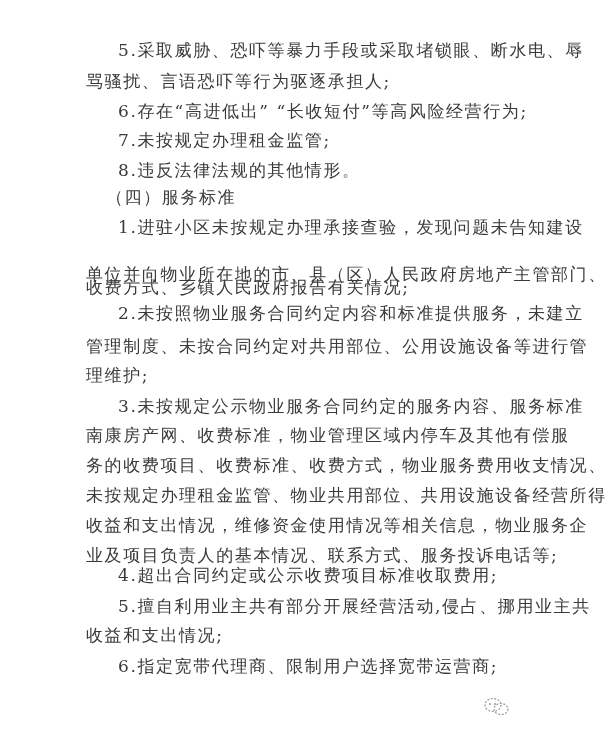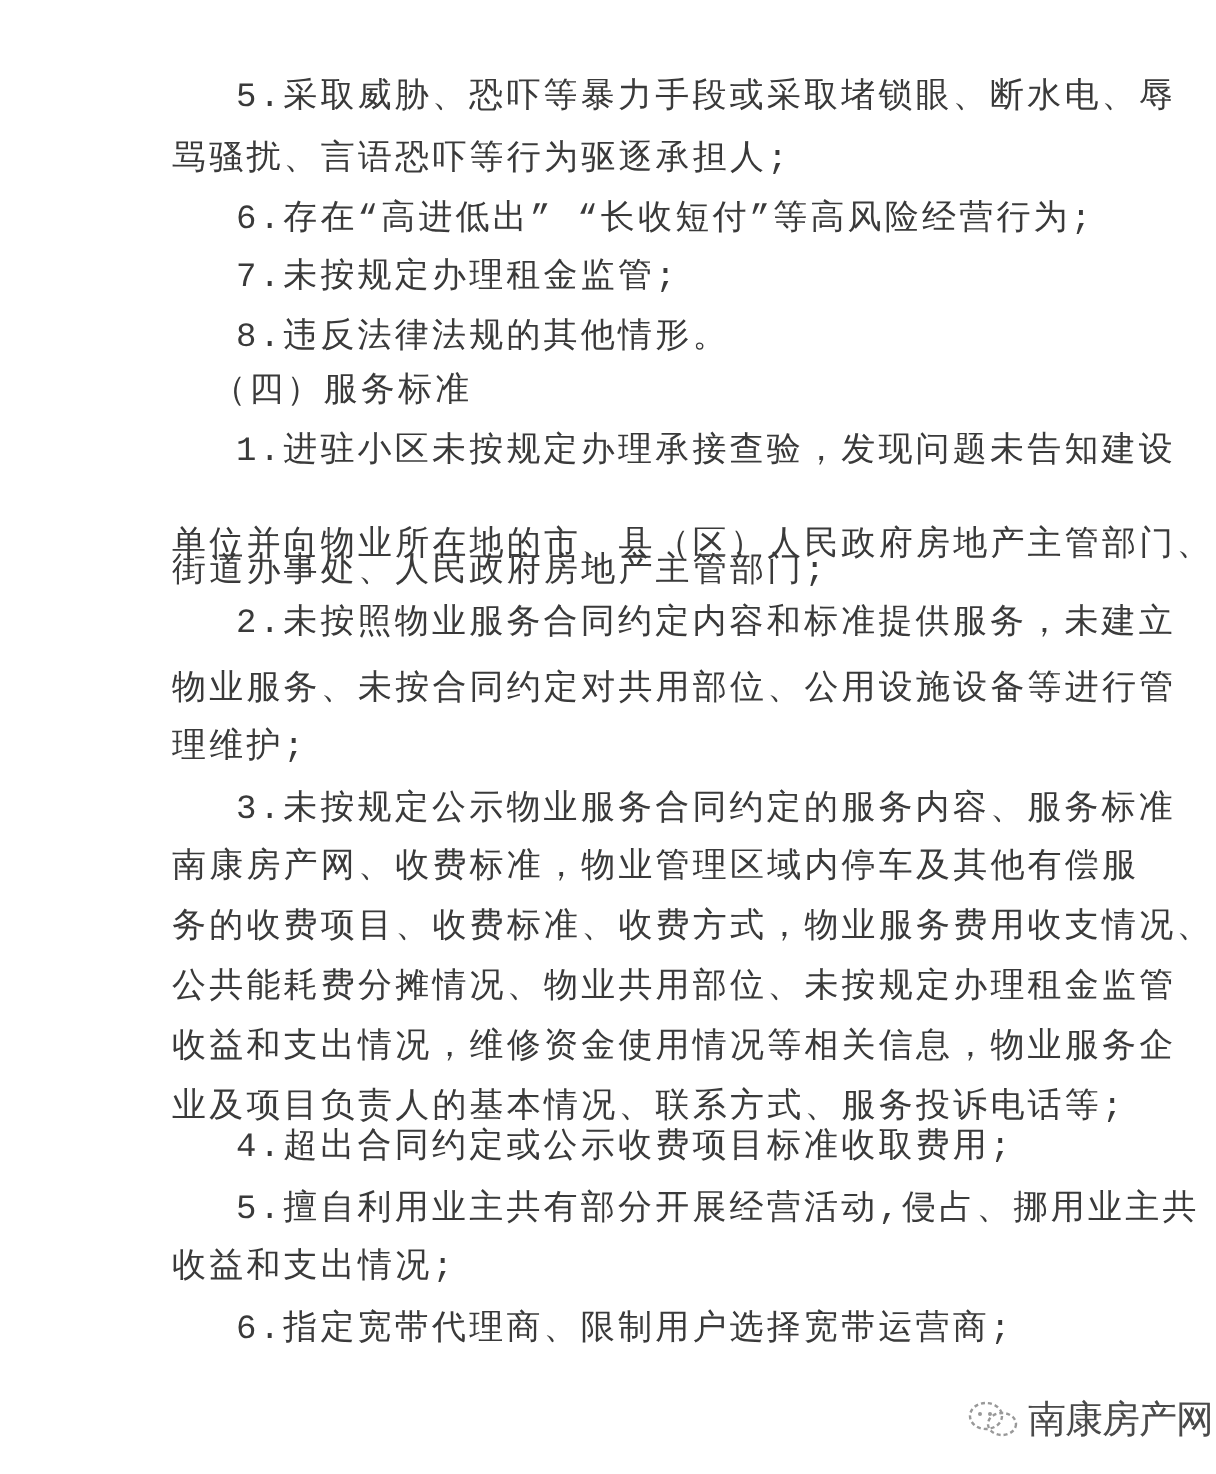--- a/index.html
+++ b/index.html
@@ -1,53 +1,52 @@
 <!DOCTYPE html>
 <html><head>
 <meta charset="utf-8">
 <style>
   html,body{margin:0;padding:0;background:#fff;}
   body{width:608px;height:737px;position:relative;overflow:hidden;
        font-family:"DejaVu Serif","Liberation Serif",serif;color:#3a3a3a;}
   .line{position:absolute;left:86px;width:458px;font-size:17px;line-height:20px;
-        white-space:nowrap;letter-spacing:1.6px;font-family:Liberation Mono, monospace;}
+        white-space:nowrap;letter-spacing:1.6px;}
   .ind{left:118px;width:426px;}
   .wm{position:absolute;left:484px;top:697px;display:flex;align-items:center;gap:4px;color:#555;}
   .wm-icon{width:26px;height:20px;}
   .wm-text{font-family:"DejaVu Sans","Liberation Sans",sans-serif;font-size:19px;letter-spacing:-0.5px;color:#4a4a4a;}
 </style>
 </head>
 <body>
 
 <div>
   <div class="line ind" style="top:40px">5.采取威胁、恐吓等暴力手段或采取堵锁眼、断水电、辱</div>
   <div class="line" style="top:71px">骂骚扰、言语恐吓等行为驱逐承担人;</div>
   <div class="line ind" style="top:101px">6.存在“高进低出” “长收短付”等高风险经营行为;</div>
   <div class="line ind" style="top:130px">7.未按规定办理租金监管;</div>
   <div class="line ind" style="top:160px">8.违反法律法规的其他情形。</div>
   <div class="line ind" style="top:187px;left:106px">（四）服务标准</div>
   <div class="line ind" style="top:217px">1.进驻小区未按规定办理承接查验，发现问题未告知建设</div>
   <div class="line" style="top:264px">单位并向物业所在地的市、县（区）人民政府房地产主管部门、</div>
-  <div class="line" style="top:277px">街道办事处、人民政府房地产主管部门;</div>
+  <div class="line" style="top:277px">收费方式、乡镇人民政府报告有关情况;</div>
   <div class="line ind" style="top:303px">2.未按照物业服务合同约定内容和标准提供服务，未建立</div>
-  <div class="line" style="top:336px">物业服务、未按合同约定对共用部位、公用设施设备等进行管</div>
+  <div class="line" style="top:336px">管理制度、未按合同约定对共用部位、公用设施设备等进行管</div>
   <div class="line" style="top:365px">理维护;</div>
   <div class="line ind" style="top:396px">3.未按规定公示物业服务合同约定的服务内容、服务标准</div>
   <div class="line" style="top:425px">南康房产网、收费标准，物业管理区域内停车及其他有偿服</div>
   <div class="line" style="top:455px">务的收费项目、收费标准、收费方式，物业服务费用收支情况、</div>
-  <div class="line" style="top:485px">公共能耗费分摊情况、物业共用部位、未按规定办理租金监管</div>
+  <div class="line" style="top:485px">未按规定办理租金监管、物业共用部位、共用设施设备经营所得</div>
   <div class="line" style="top:515px">收益和支出情况，维修资金使用情况等相关信息，物业服务企</div>
   <div class="line" style="top:545px">业及项目负责人的基本情况、联系方式、服务投诉电话等;</div>
   <div class="line ind" style="top:565px">4.超出合同约定或公示收费项目标准收取费用;</div>
   <div class="line ind" style="top:596px">5.擅自利用业主共有部分开展经营活动,侵占、挪用业主共</div>
   <div class="line" style="top:625px">收益和支出情况;</div>
   <div class="line ind" style="top:656px">6.指定宽带代理商、限制用户选择宽带运营商;</div>
 </div>
 
 <div class="wm">
   <svg class="wm-icon" viewBox="0 0 26 20">
     <ellipse cx="9" cy="8" rx="8" ry="6.5" fill="none" stroke="#999" stroke-width="1.2" stroke-dasharray="2 1.5"></ellipse>
     <ellipse cx="17" cy="12" rx="7" ry="5.5" fill="none" stroke="#999" stroke-width="1.2" stroke-dasharray="2 1.5"></ellipse>
     <circle cx="6" cy="7" r="1" fill="#999"></circle>
       <circle cx="11" cy="7" r="1" fill="#999"></circle>
   </svg>
-  <span class="wm-text">南康房产网</span>
 </div>
 
 </body></html>

